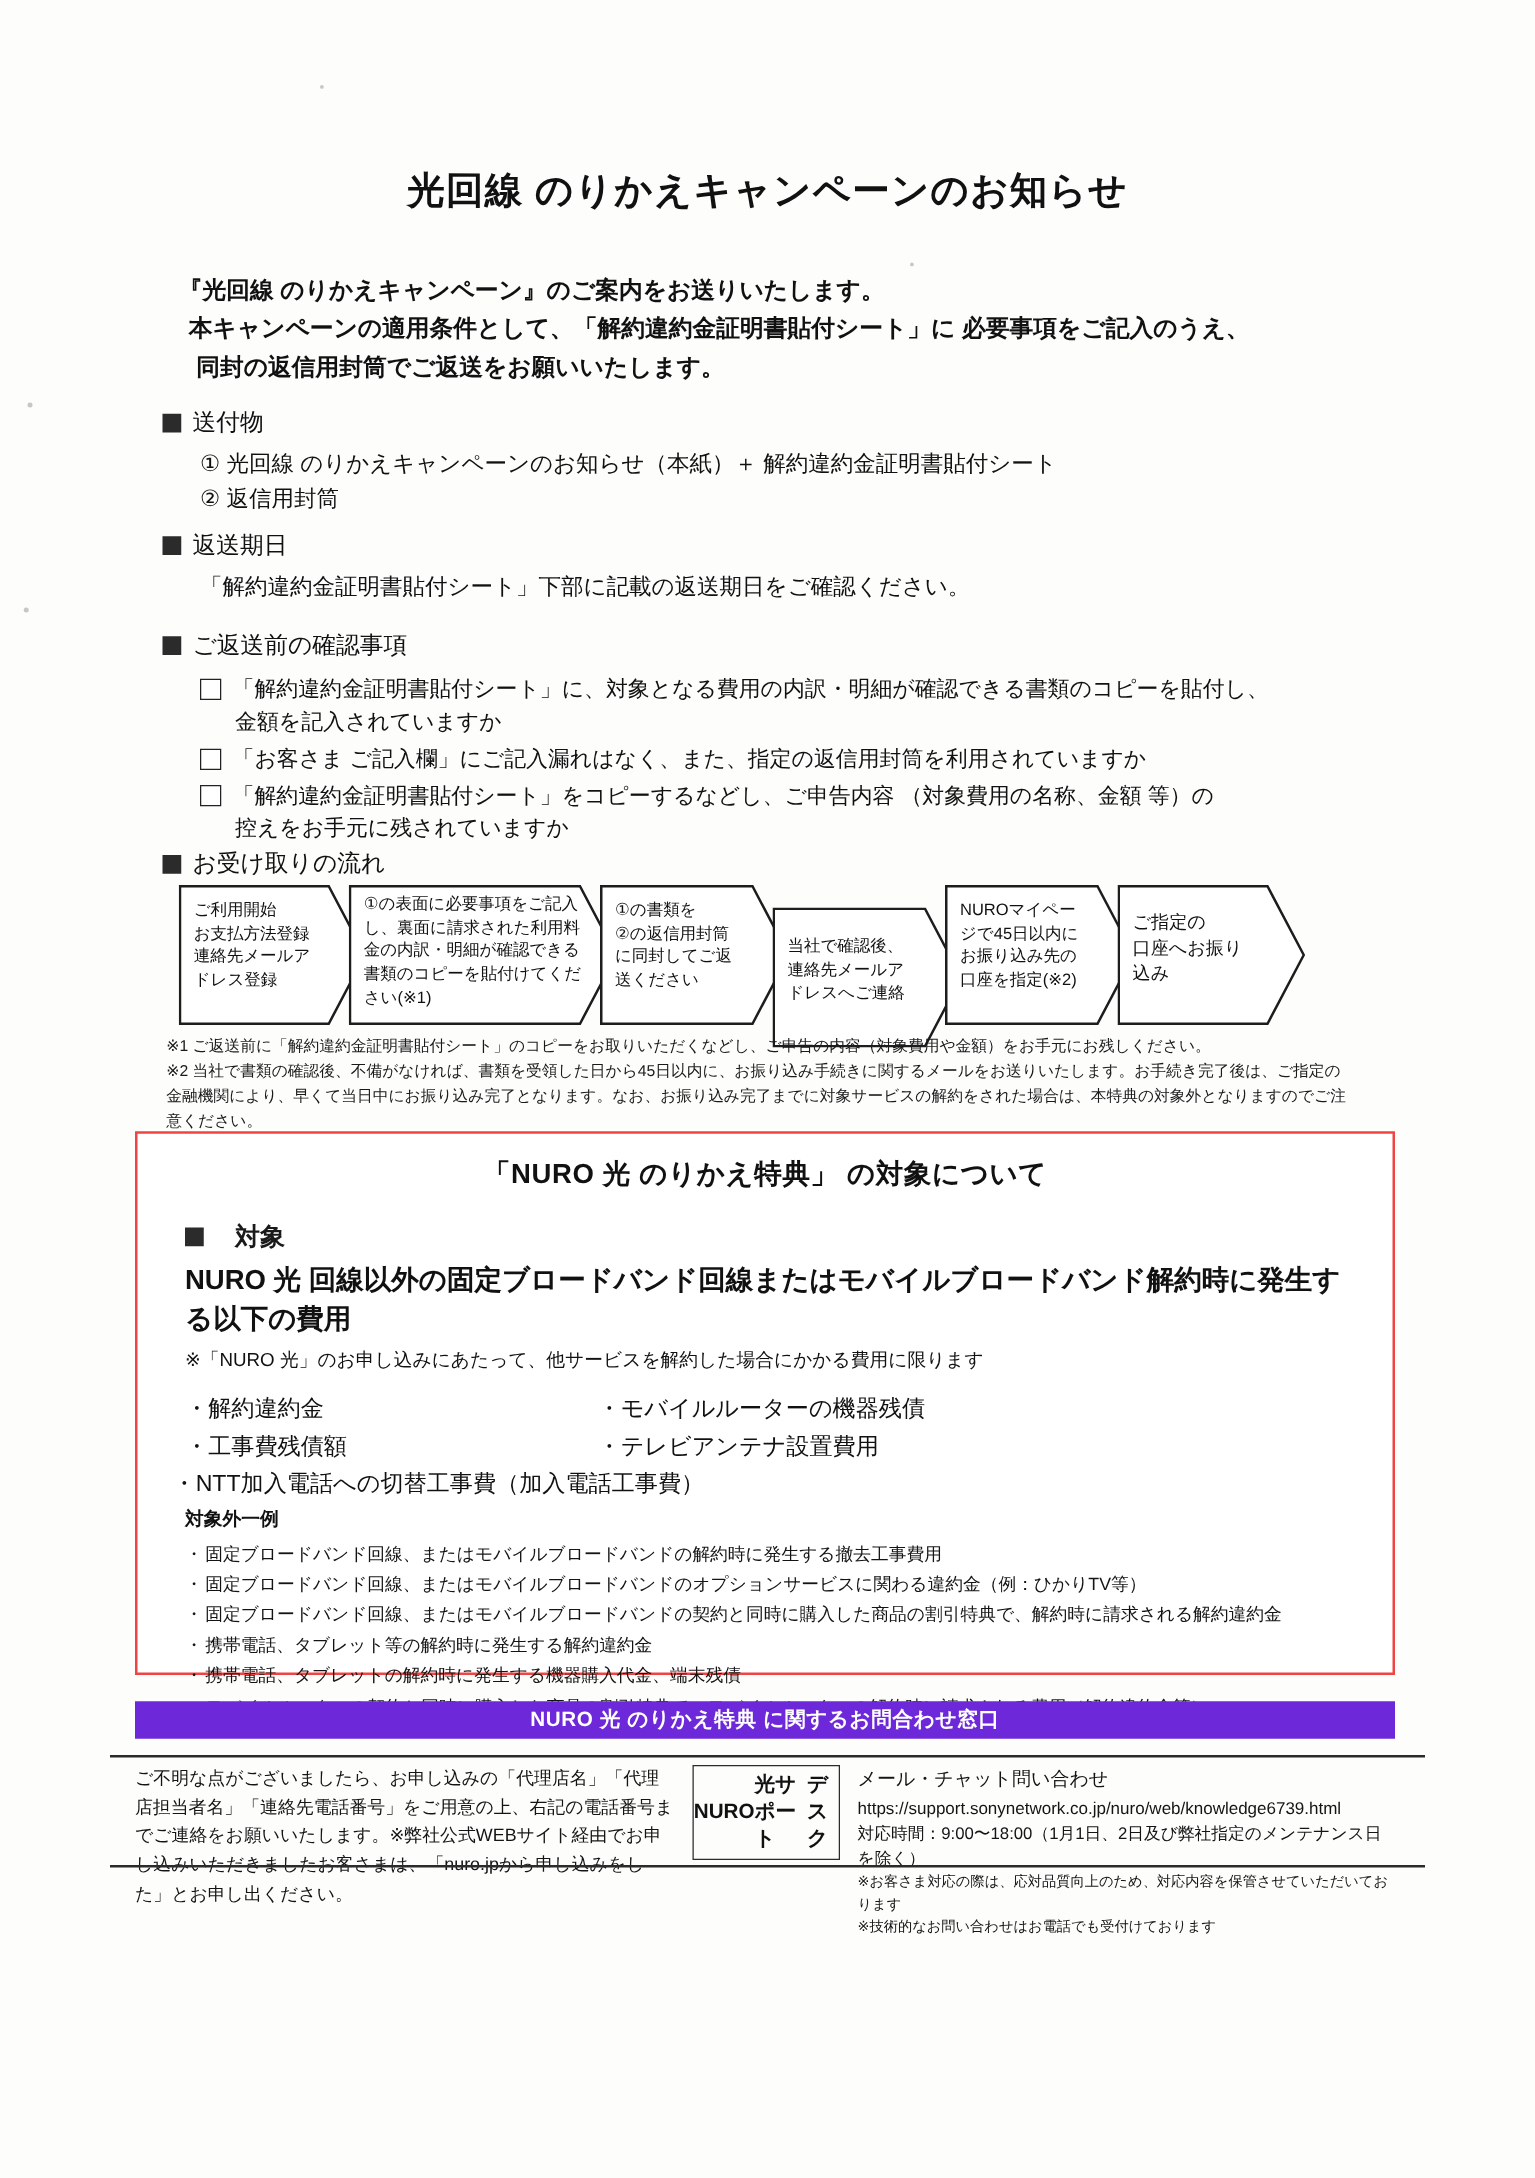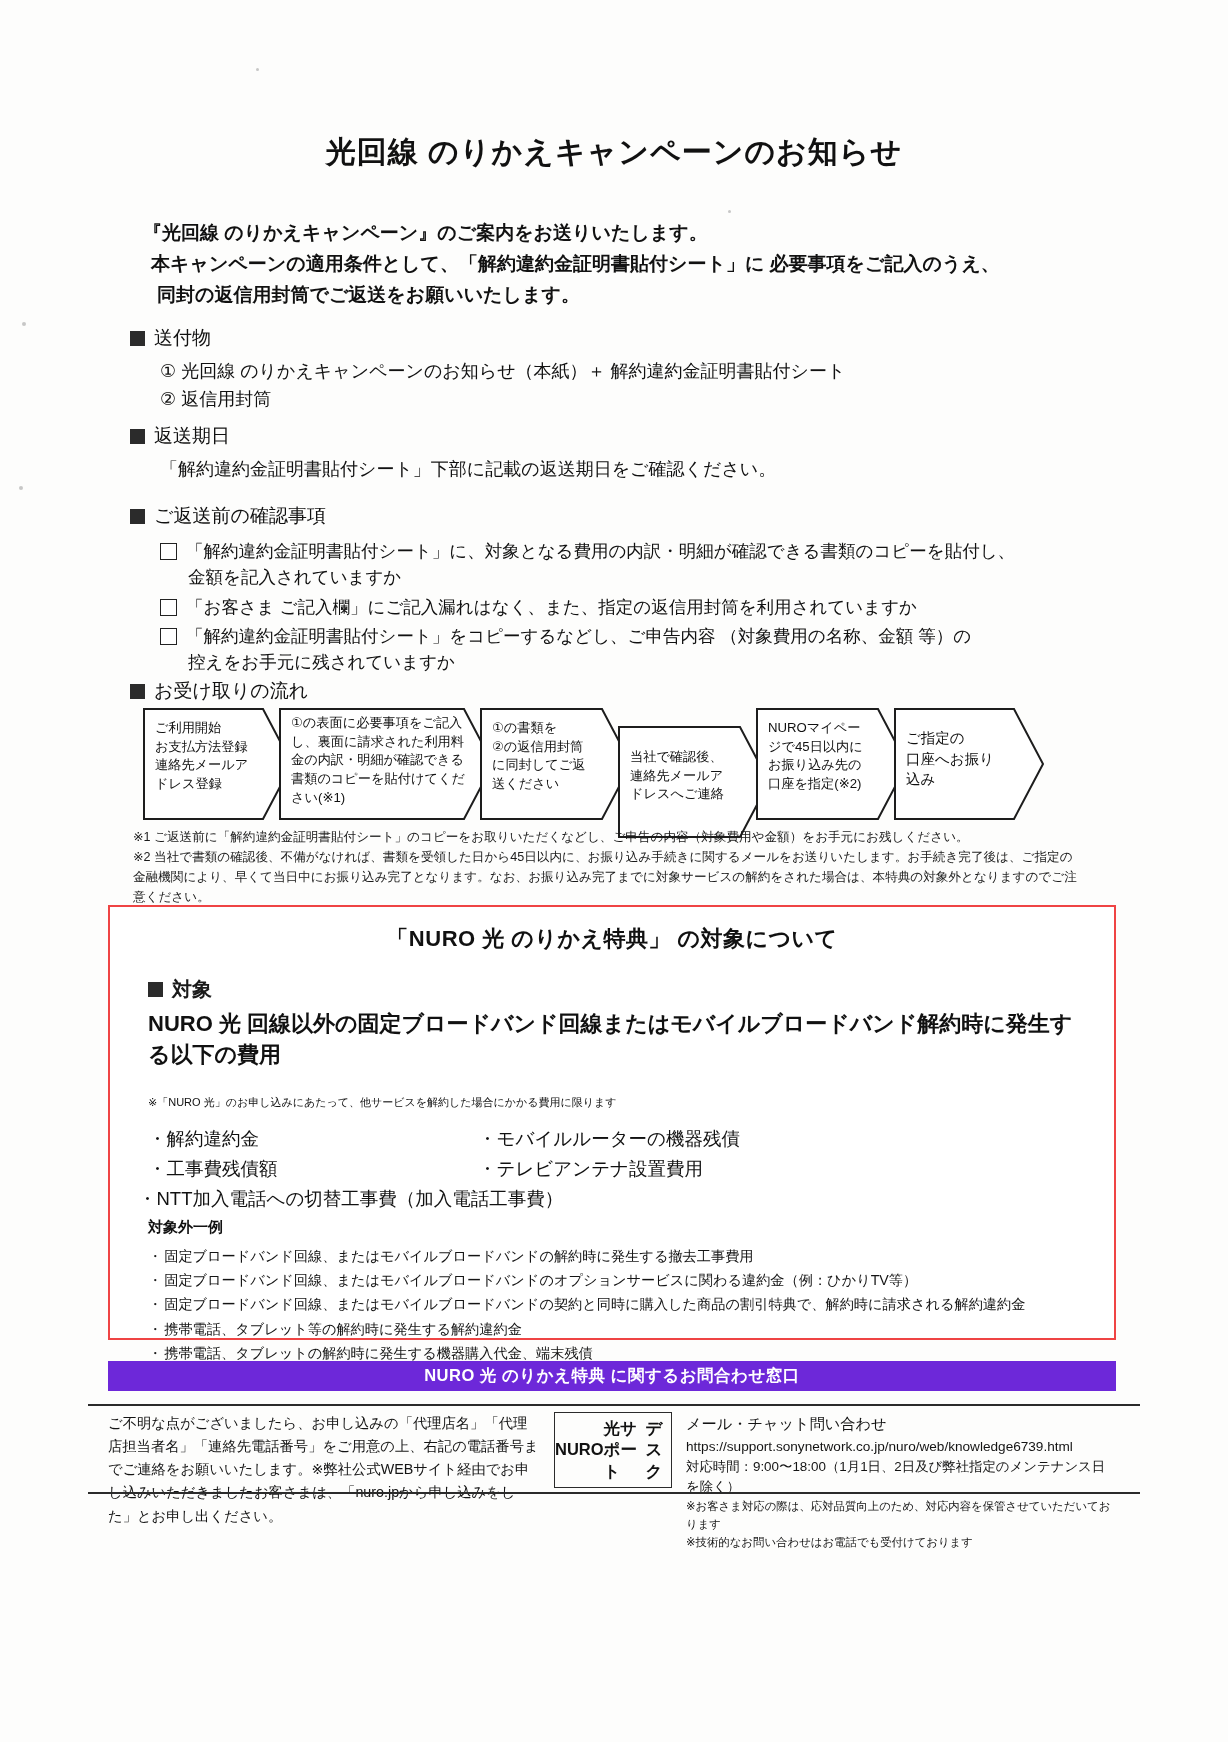--- a/index.html
+++ b/index.html
@@ -86,28 +86,28 @@
   .panel{
     position:absolute;left:108px;top:905px;width:1008px;height:435px;
     border:2px solid #ef4444;box-sizing:border-box;background:#fff;
   }
   .panel-title{
     text-align:center;margin-top:17px;
     font-size:22px;font-weight:bold;letter-spacing:.5px;color:#111;
   }
   .panel-inner{padding:0 38px;}
   .p-head{
-    margin-top:22px;display:flex;align-items:center;gap:9px;
+    margin-top:22px;display:flex;align-items:center;gap:25px;
     font-size:20px;font-weight:bold;
   }
   .p-lead{
     margin-top:6px;font-size:22px;font-weight:bold;line-height:1.4;color:#111;
   }
   .p-sub{
-    margin-top:24px;font-size:11px;color:#111;
+    margin-top:8px;font-size:15px;color:#111;
   }
   .bullets{
     margin-top:14px;font-size:18.5px;line-height:1.62;color:#111;
   }
   .brow{display:flex;}
   .bcol1{width:330px;}
   .bcol2{flex:1;}
   .bwide{margin-top:0;}
   .dot::before{content:"・";}
 

